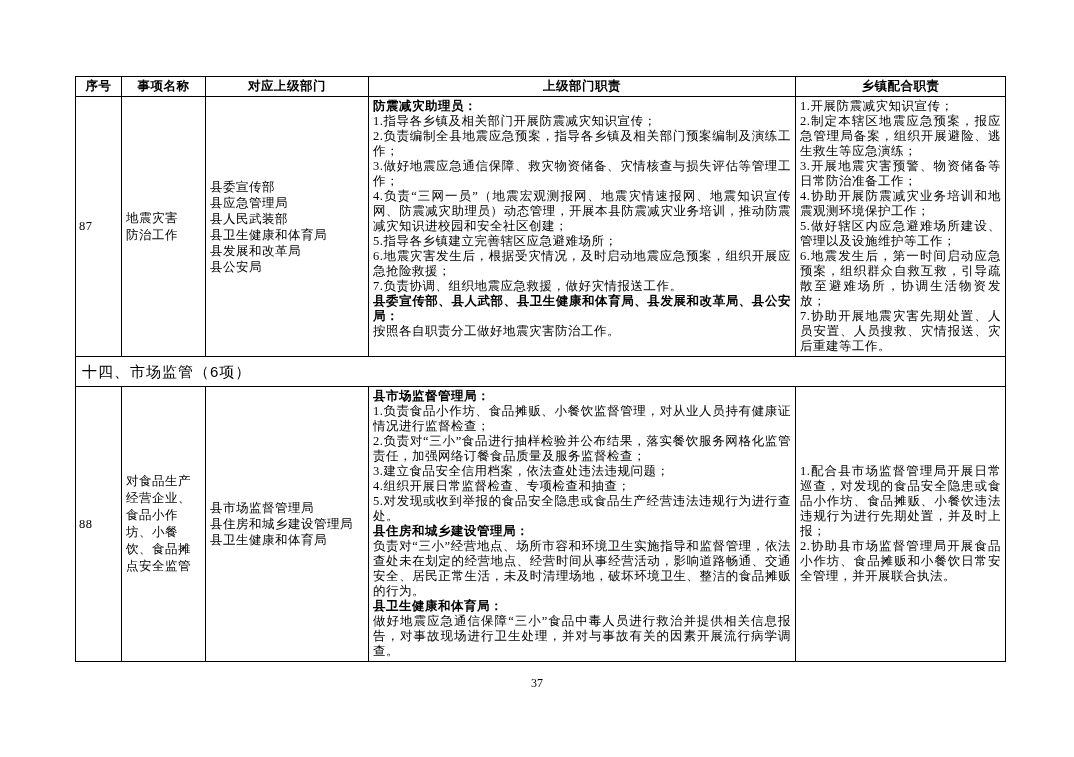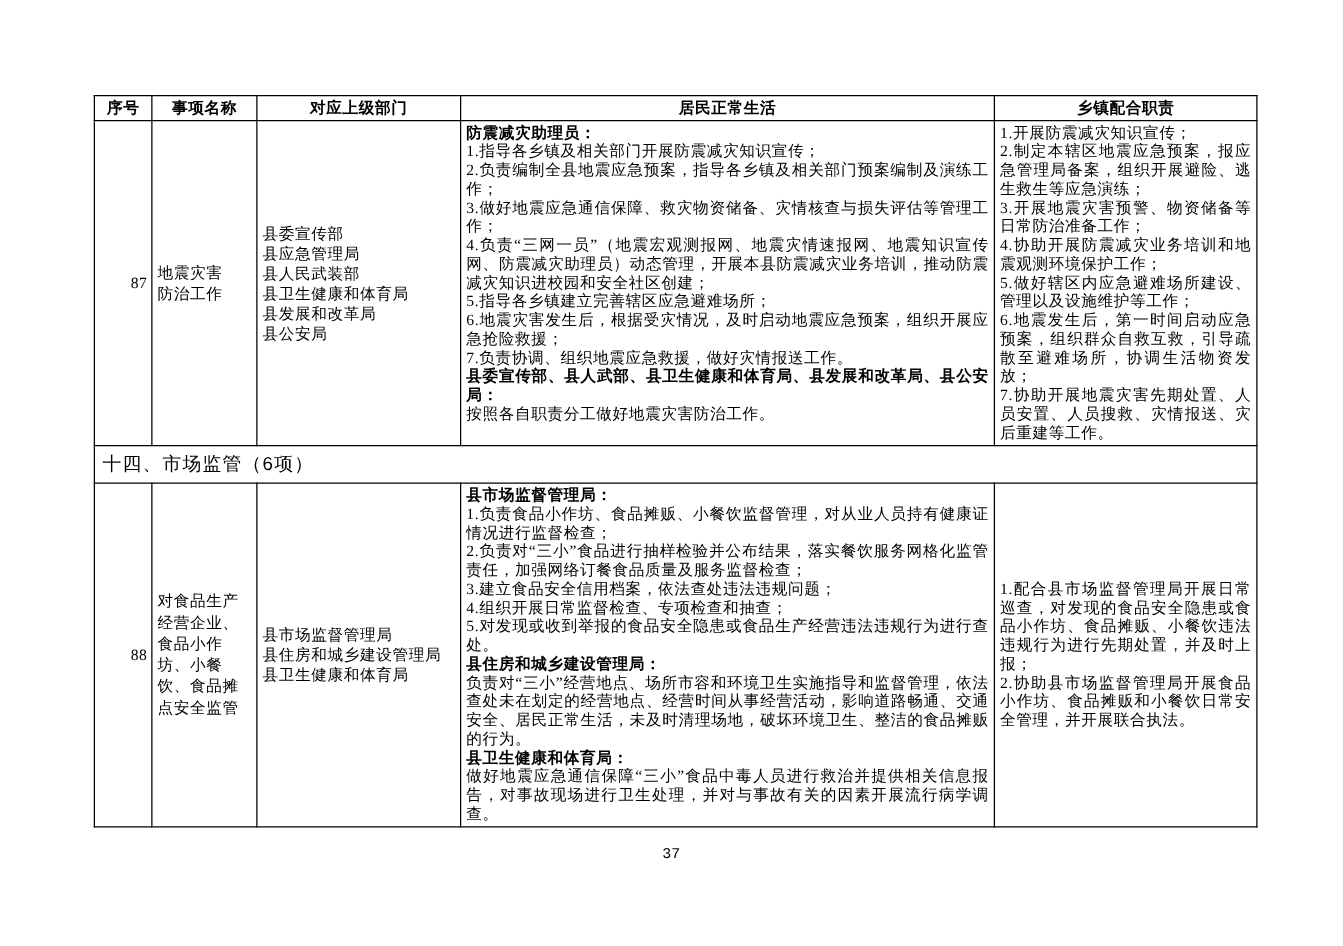--- a/index.html
+++ b/index.html
@@ -30,21 +30,21 @@
   }
   th.col-header {
     font-weight: bold;
     text-align: center;
     height: 20px;
     padding: 2px;
     font-size: 12.5px;
   }
   tr.row-87 { height: 258px; }
   tr.row-88 { height: 274px; }
-  td.cell-serial { text-align: right; }
+  td.cell-serial { text-align: left; }
   td.cell-name {
     white-space: pre-line;
     text-align: left;
     padding-left: 4px;
     line-height: 17px;
   }
   td.cell-depts {
     white-space: pre-line;
     text-align: left;
     padding-left: 4px;
@@ -69,21 +69,21 @@
     text-align: left;
     padding: 3px 6px;
     vertical-align: middle;
   }
   .page-number {
     position: absolute;
     left: 0; right: 0;
     top: 676px;
     text-align: center;
     font-size: 12px;
-    font-family: Liberation Mono, monospace;
+    font-family: Liberation Serif, serif;
   }
 </style>
 </head>
 <body>
 
 <div class="page">
 
   <table class="doc-table">
     <colgroup>
       <col style="width:46px">
@@ -91,21 +91,21 @@
       <col style="width:163px">
       <col style="width:427px">
       <col style="width:210px">
     </colgroup>
 
     <tbody>
         <tr>
       <th class="col-header">序号</th>
       <th class="col-header">事项名称</th>
       <th class="col-header">对应上级部门</th>
-      <th class="col-header">居民正常生活</th>
+      <th class="col-header">上级部门职责</th>
       <th class="col-header">乡镇配合职责</th>
     </tr>
 
     <tr class="row-87">
       <td class="cell-serial">87</td>
       <td class="cell-name">地震灾害
 防治工作</td>
       <td class="cell-depts">县委宣传部
 县应急管理局
 县人民武装部

